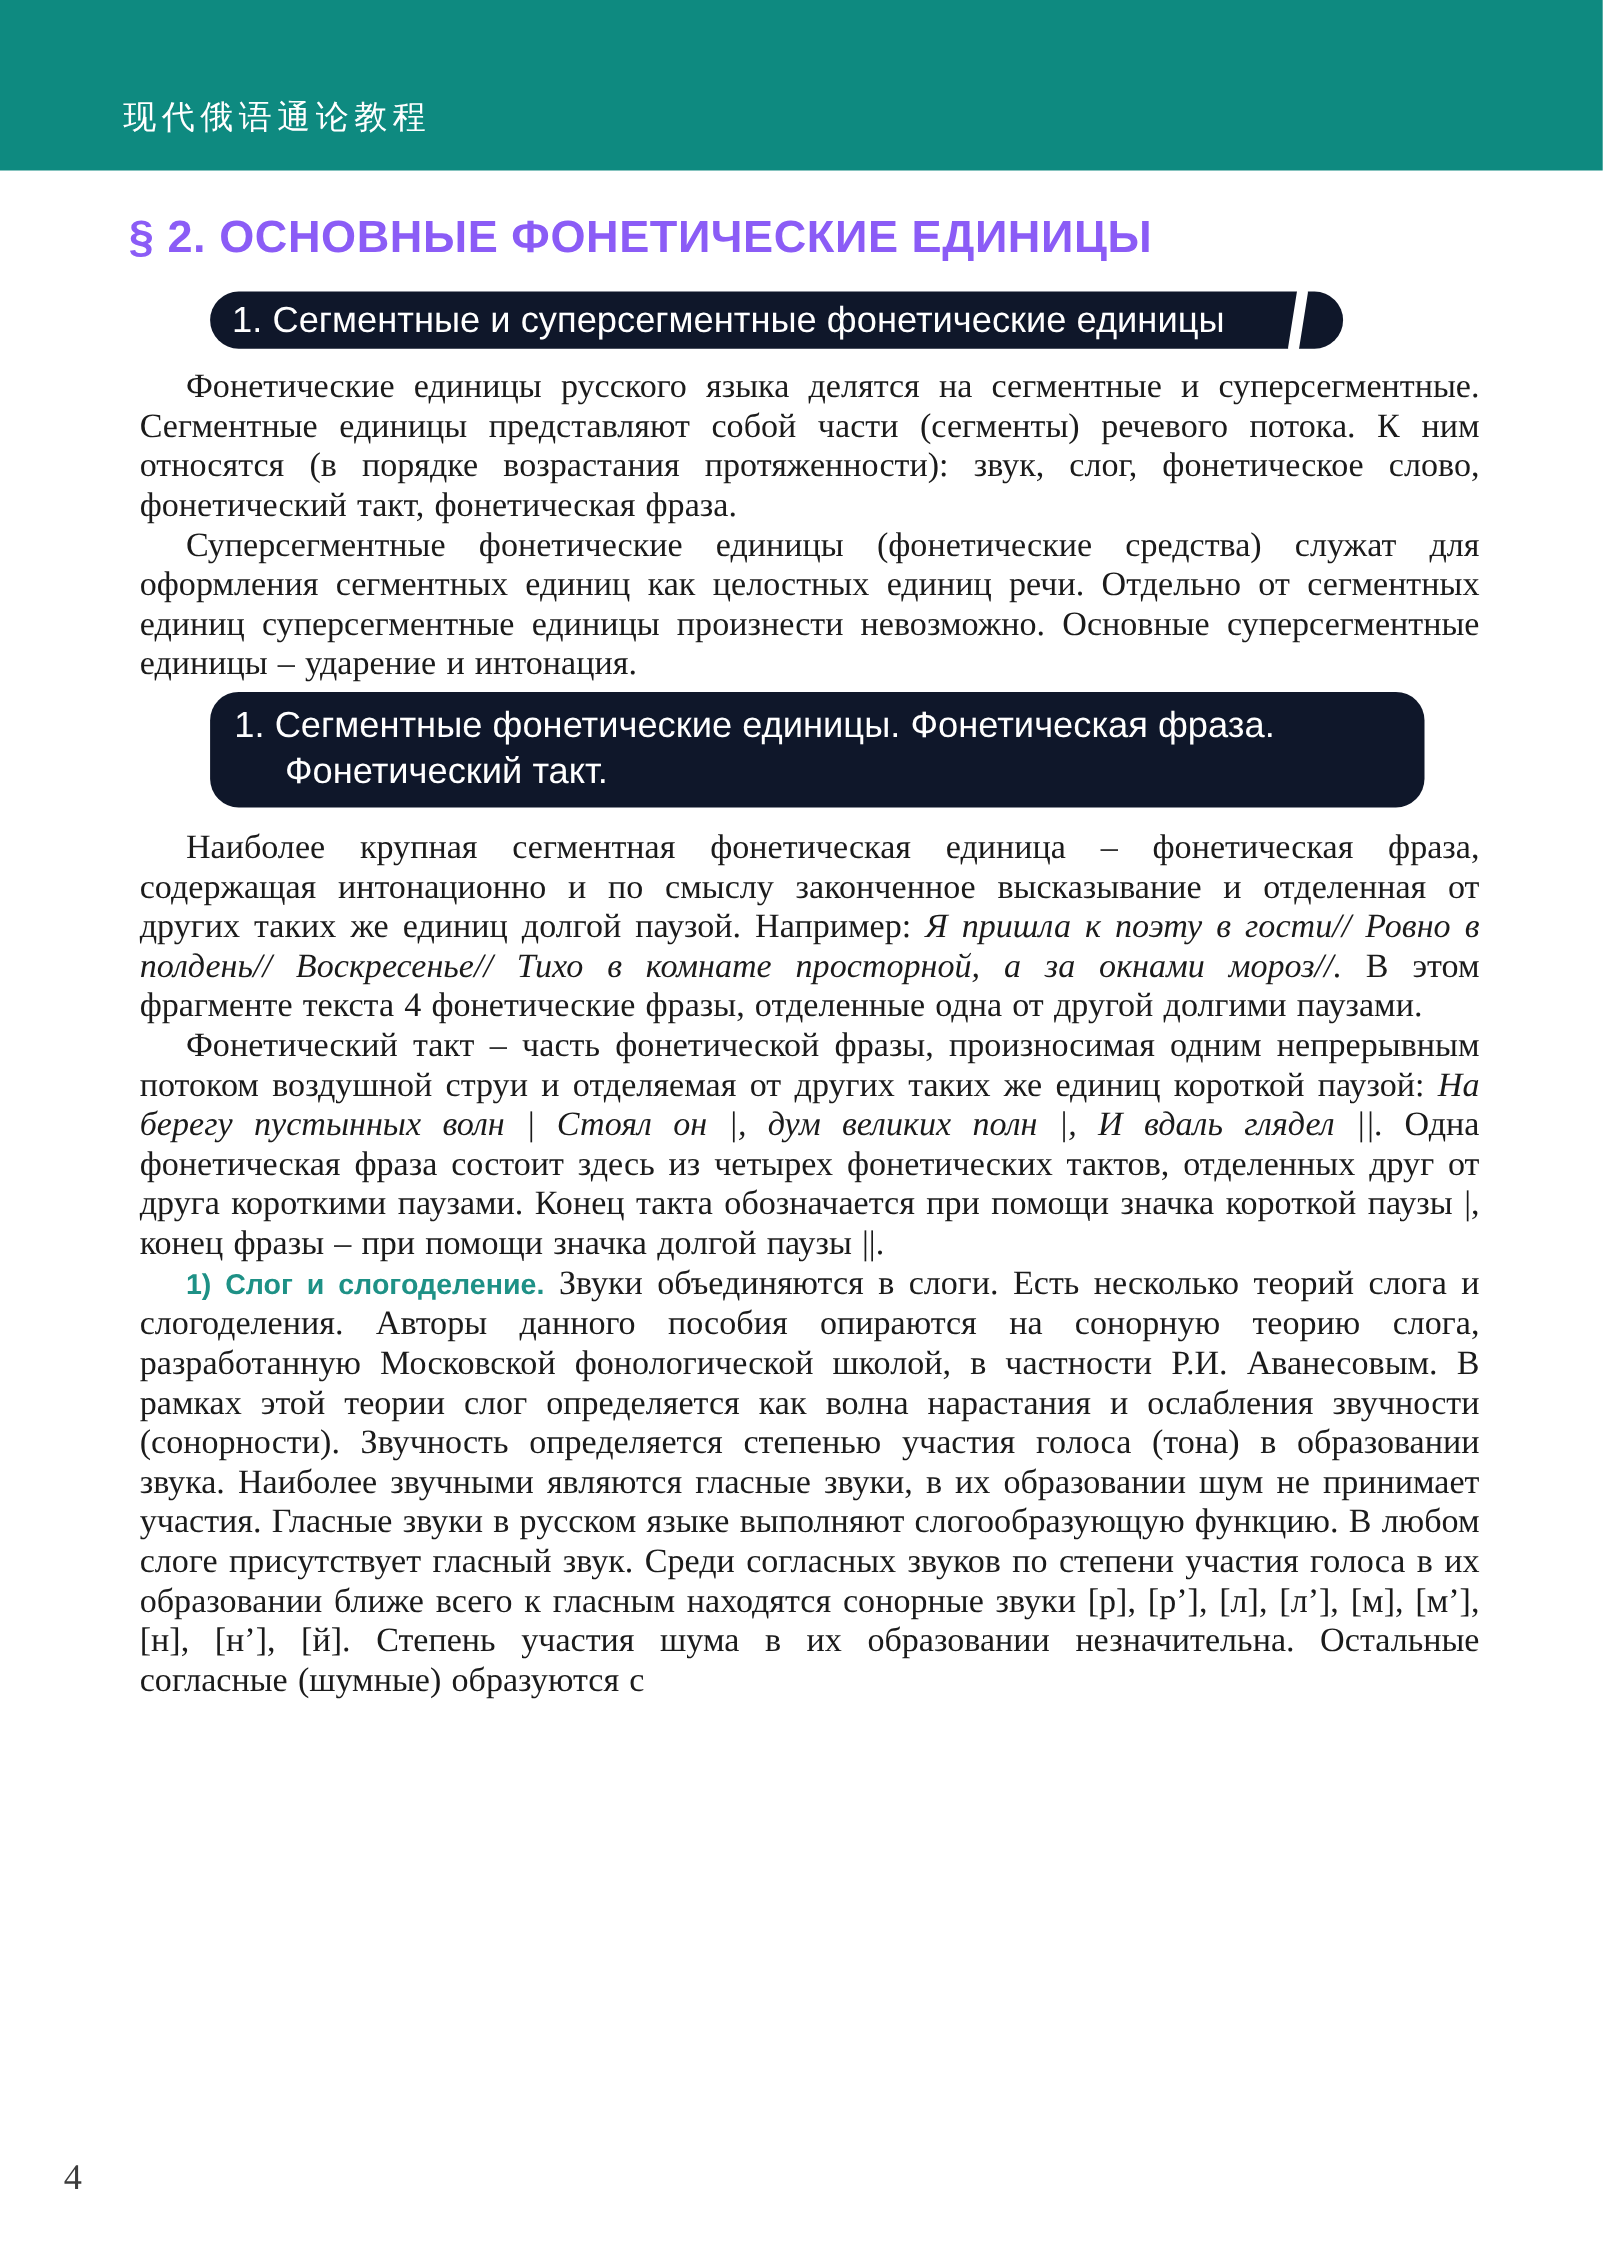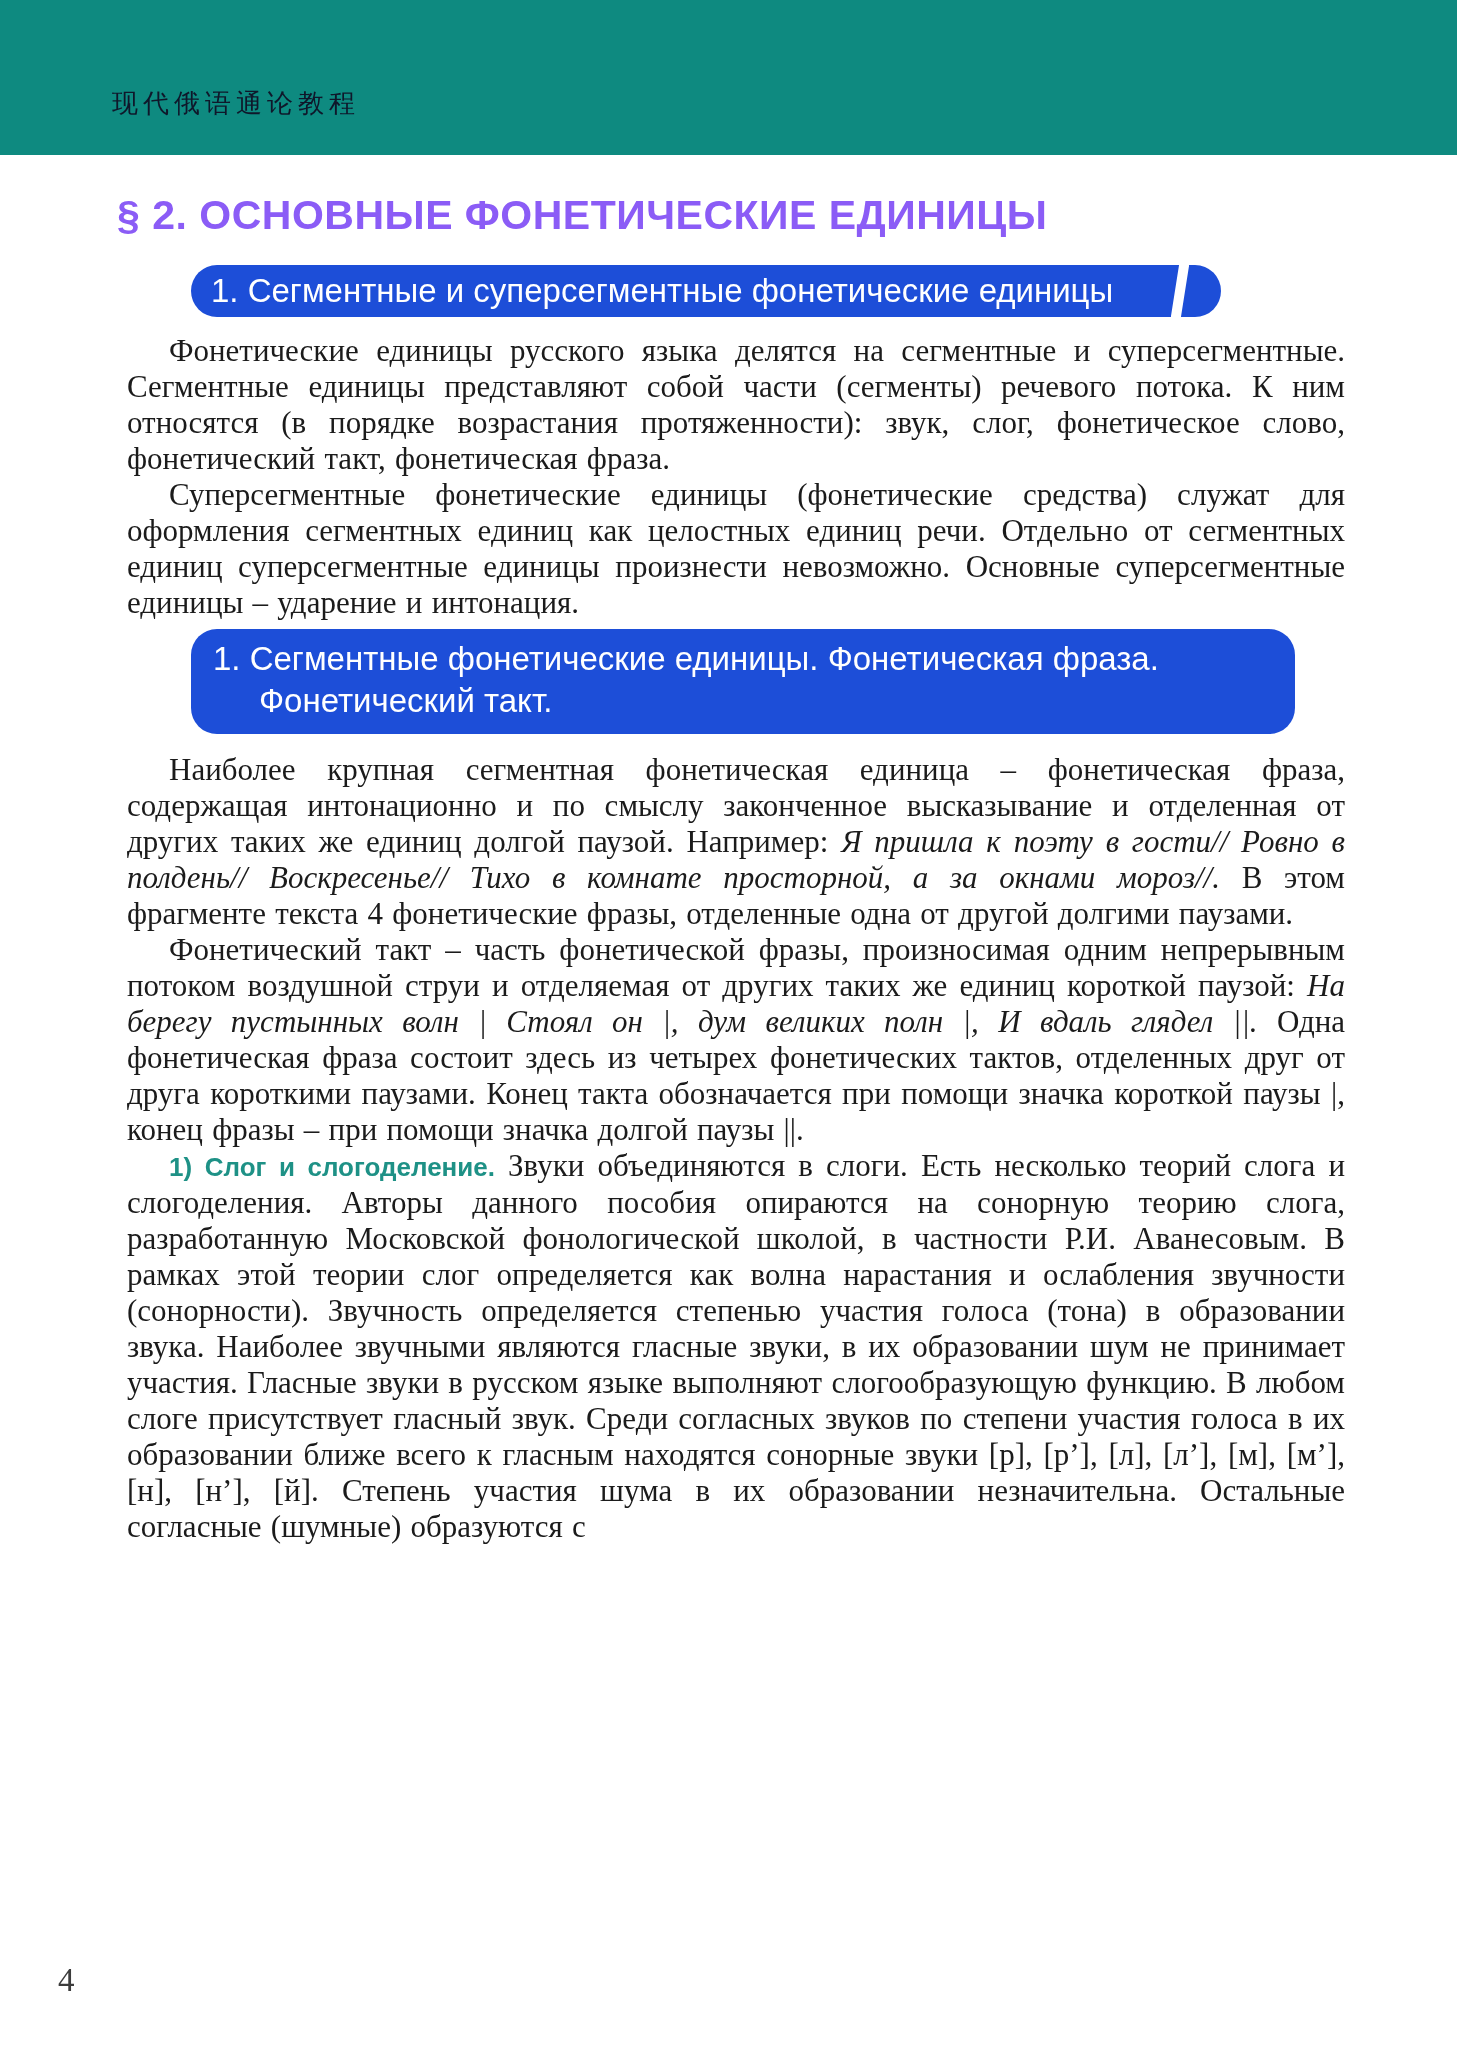--- a/index.html
+++ b/index.html
@@ -14,38 +14,38 @@
 
   
   .band {
     position: absolute; top: 0; left: 0;
     width: 1457px; height: 155px;
     background: #0e8a80;
   }
   .band-title {
     position: absolute; left: 112px; top: 86px;
     font-family: "Liberation Sans", sans-serif;
-    font-size: 26px; color: #0f172a; letter-spacing: 5px;
+    font-size: 30px; color: #ffffff; letter-spacing: 5px;
   }
 
   
   .content {
     position: absolute; left: 127px; top: 192px;
     width: 1218px;
   }
 
   .section-title {
     font-family: "Liberation Sans", sans-serif;
     font-weight: bold; font-size: 41px;
     color: #8b5cf6; letter-spacing: 0.5px;
     margin: 0 0 26px -10px;
   }
 
   .banner {
-    background: #1d4ed8; color: #ffffff;
+    background: #0f172a; color: #ffffff;
     font-family: "Liberation Sans", sans-serif;
     border-radius: 26px;
     position: relative;
   }
   .banner-1 {
     margin: 0 0 16px 64px;
     width: 1010px; height: 52px;
     padding-left: 20px;
     display: flex; align-items: center;
     font-size: 33px;

